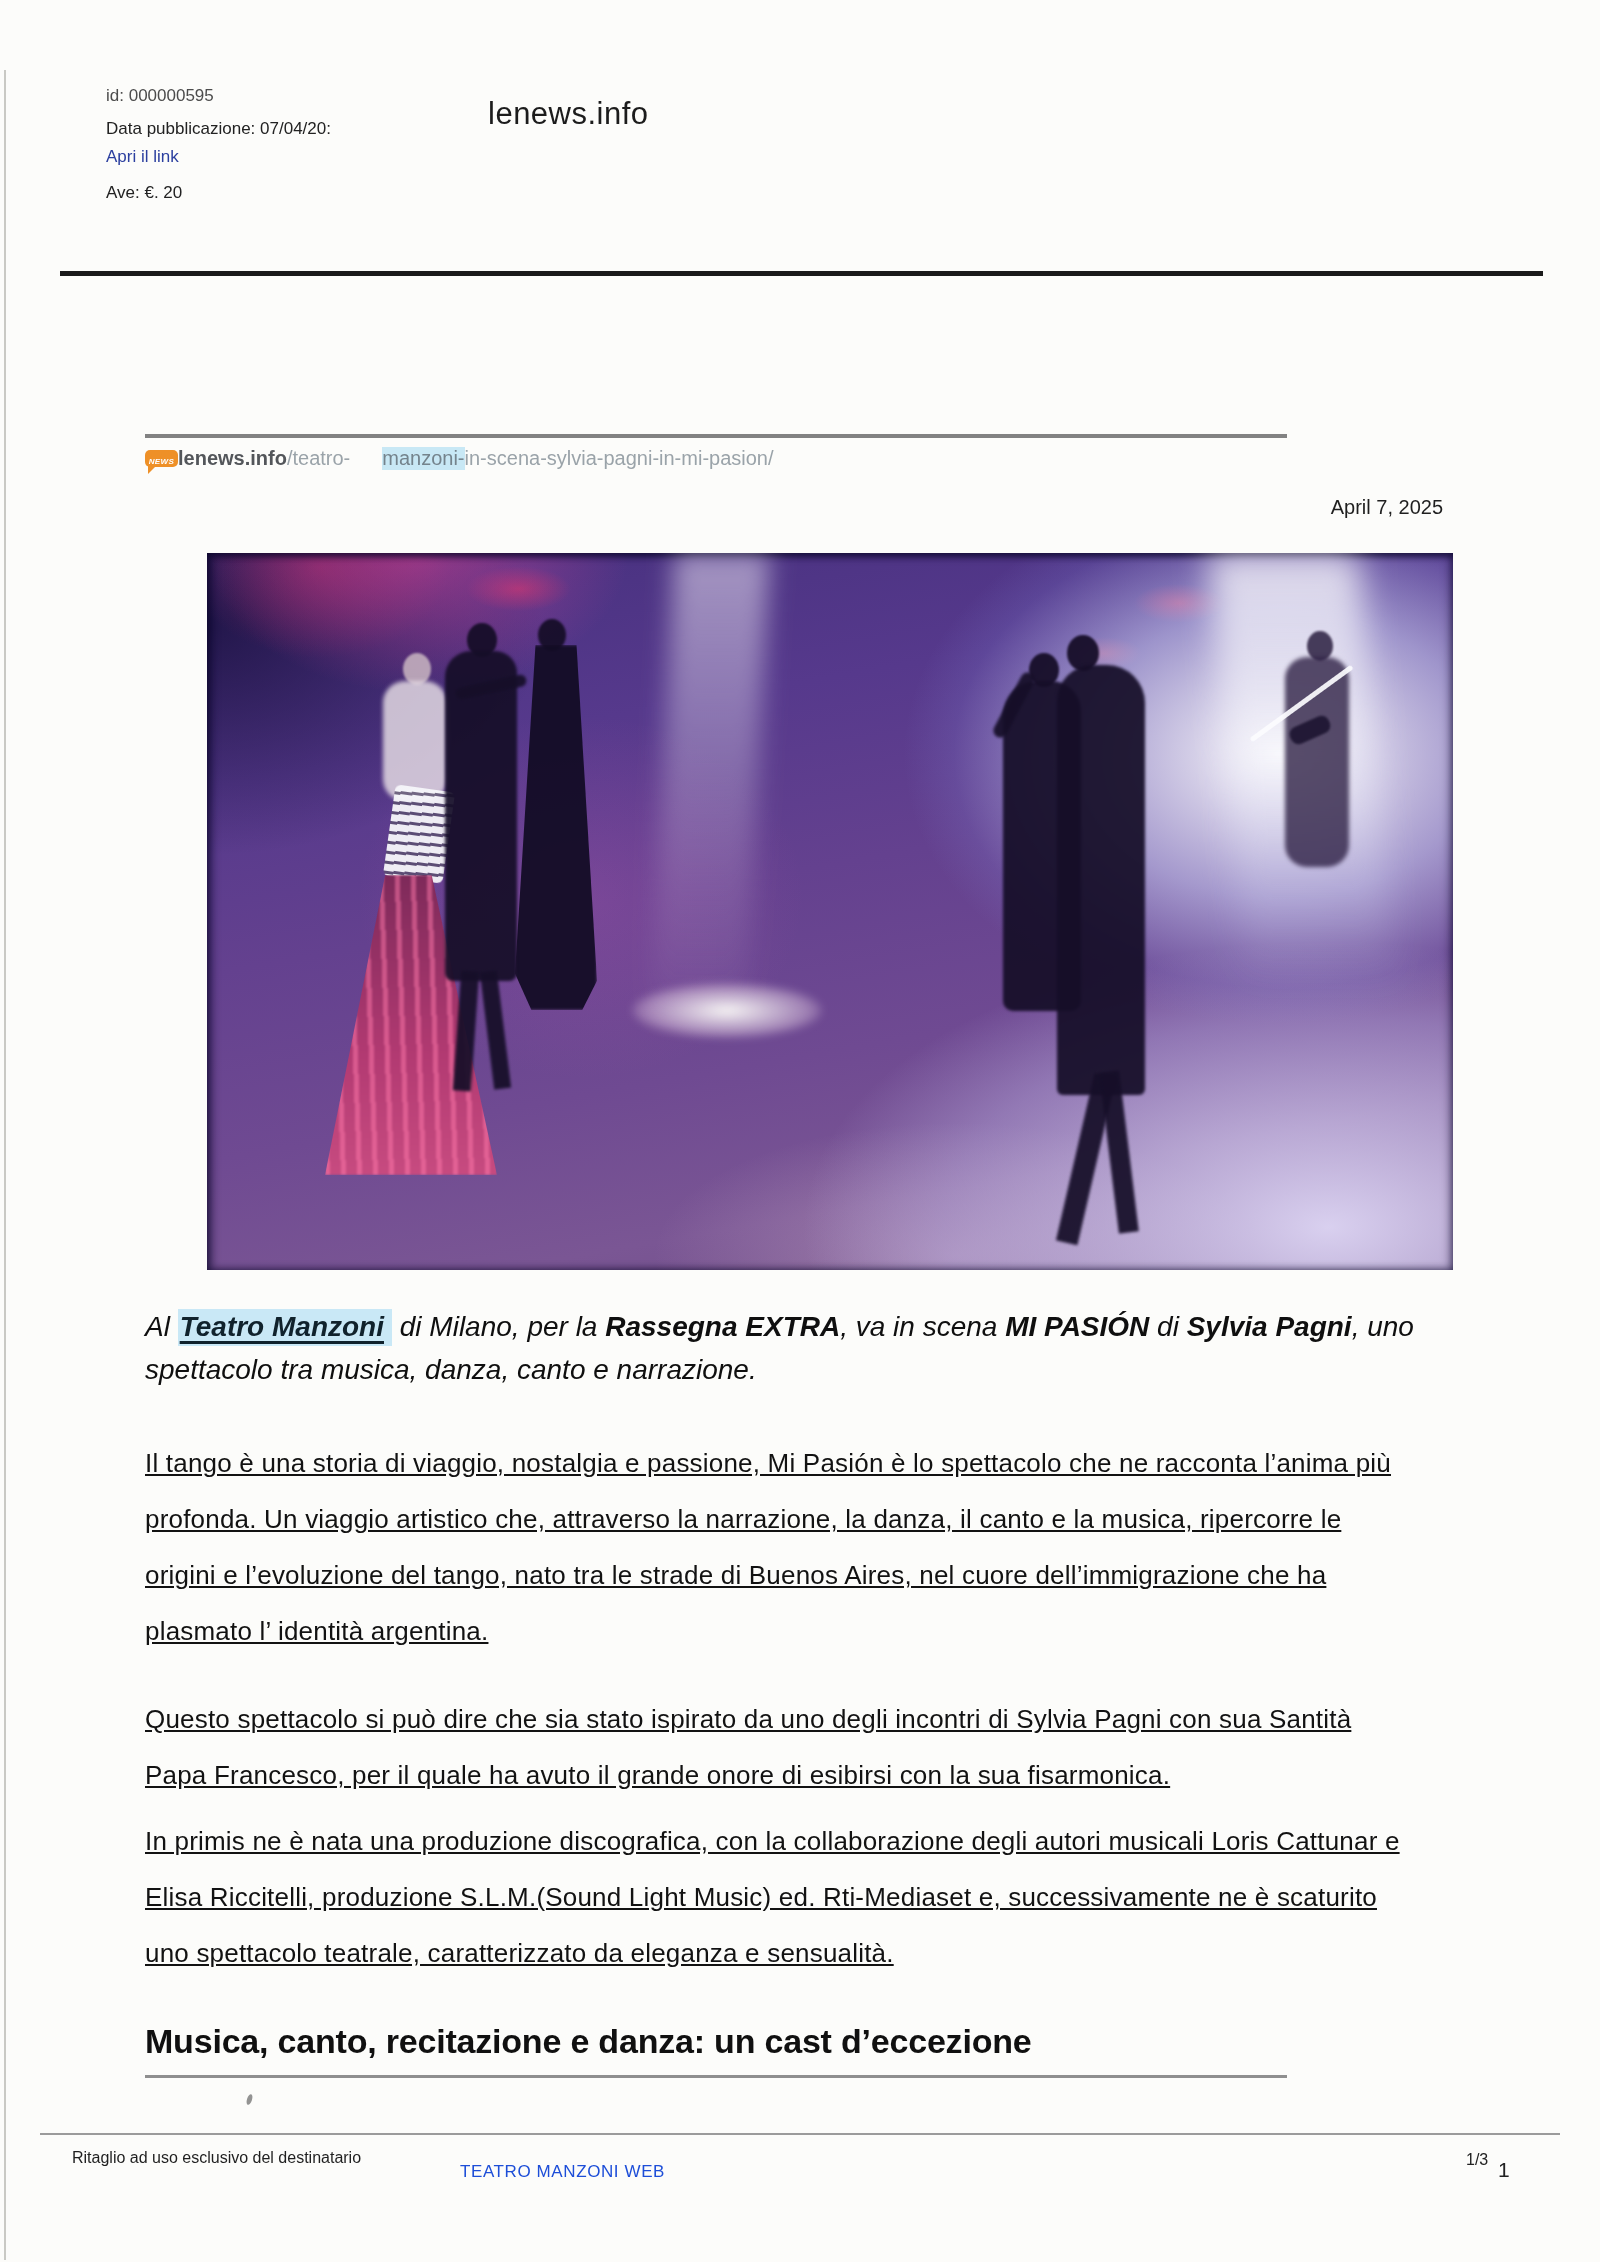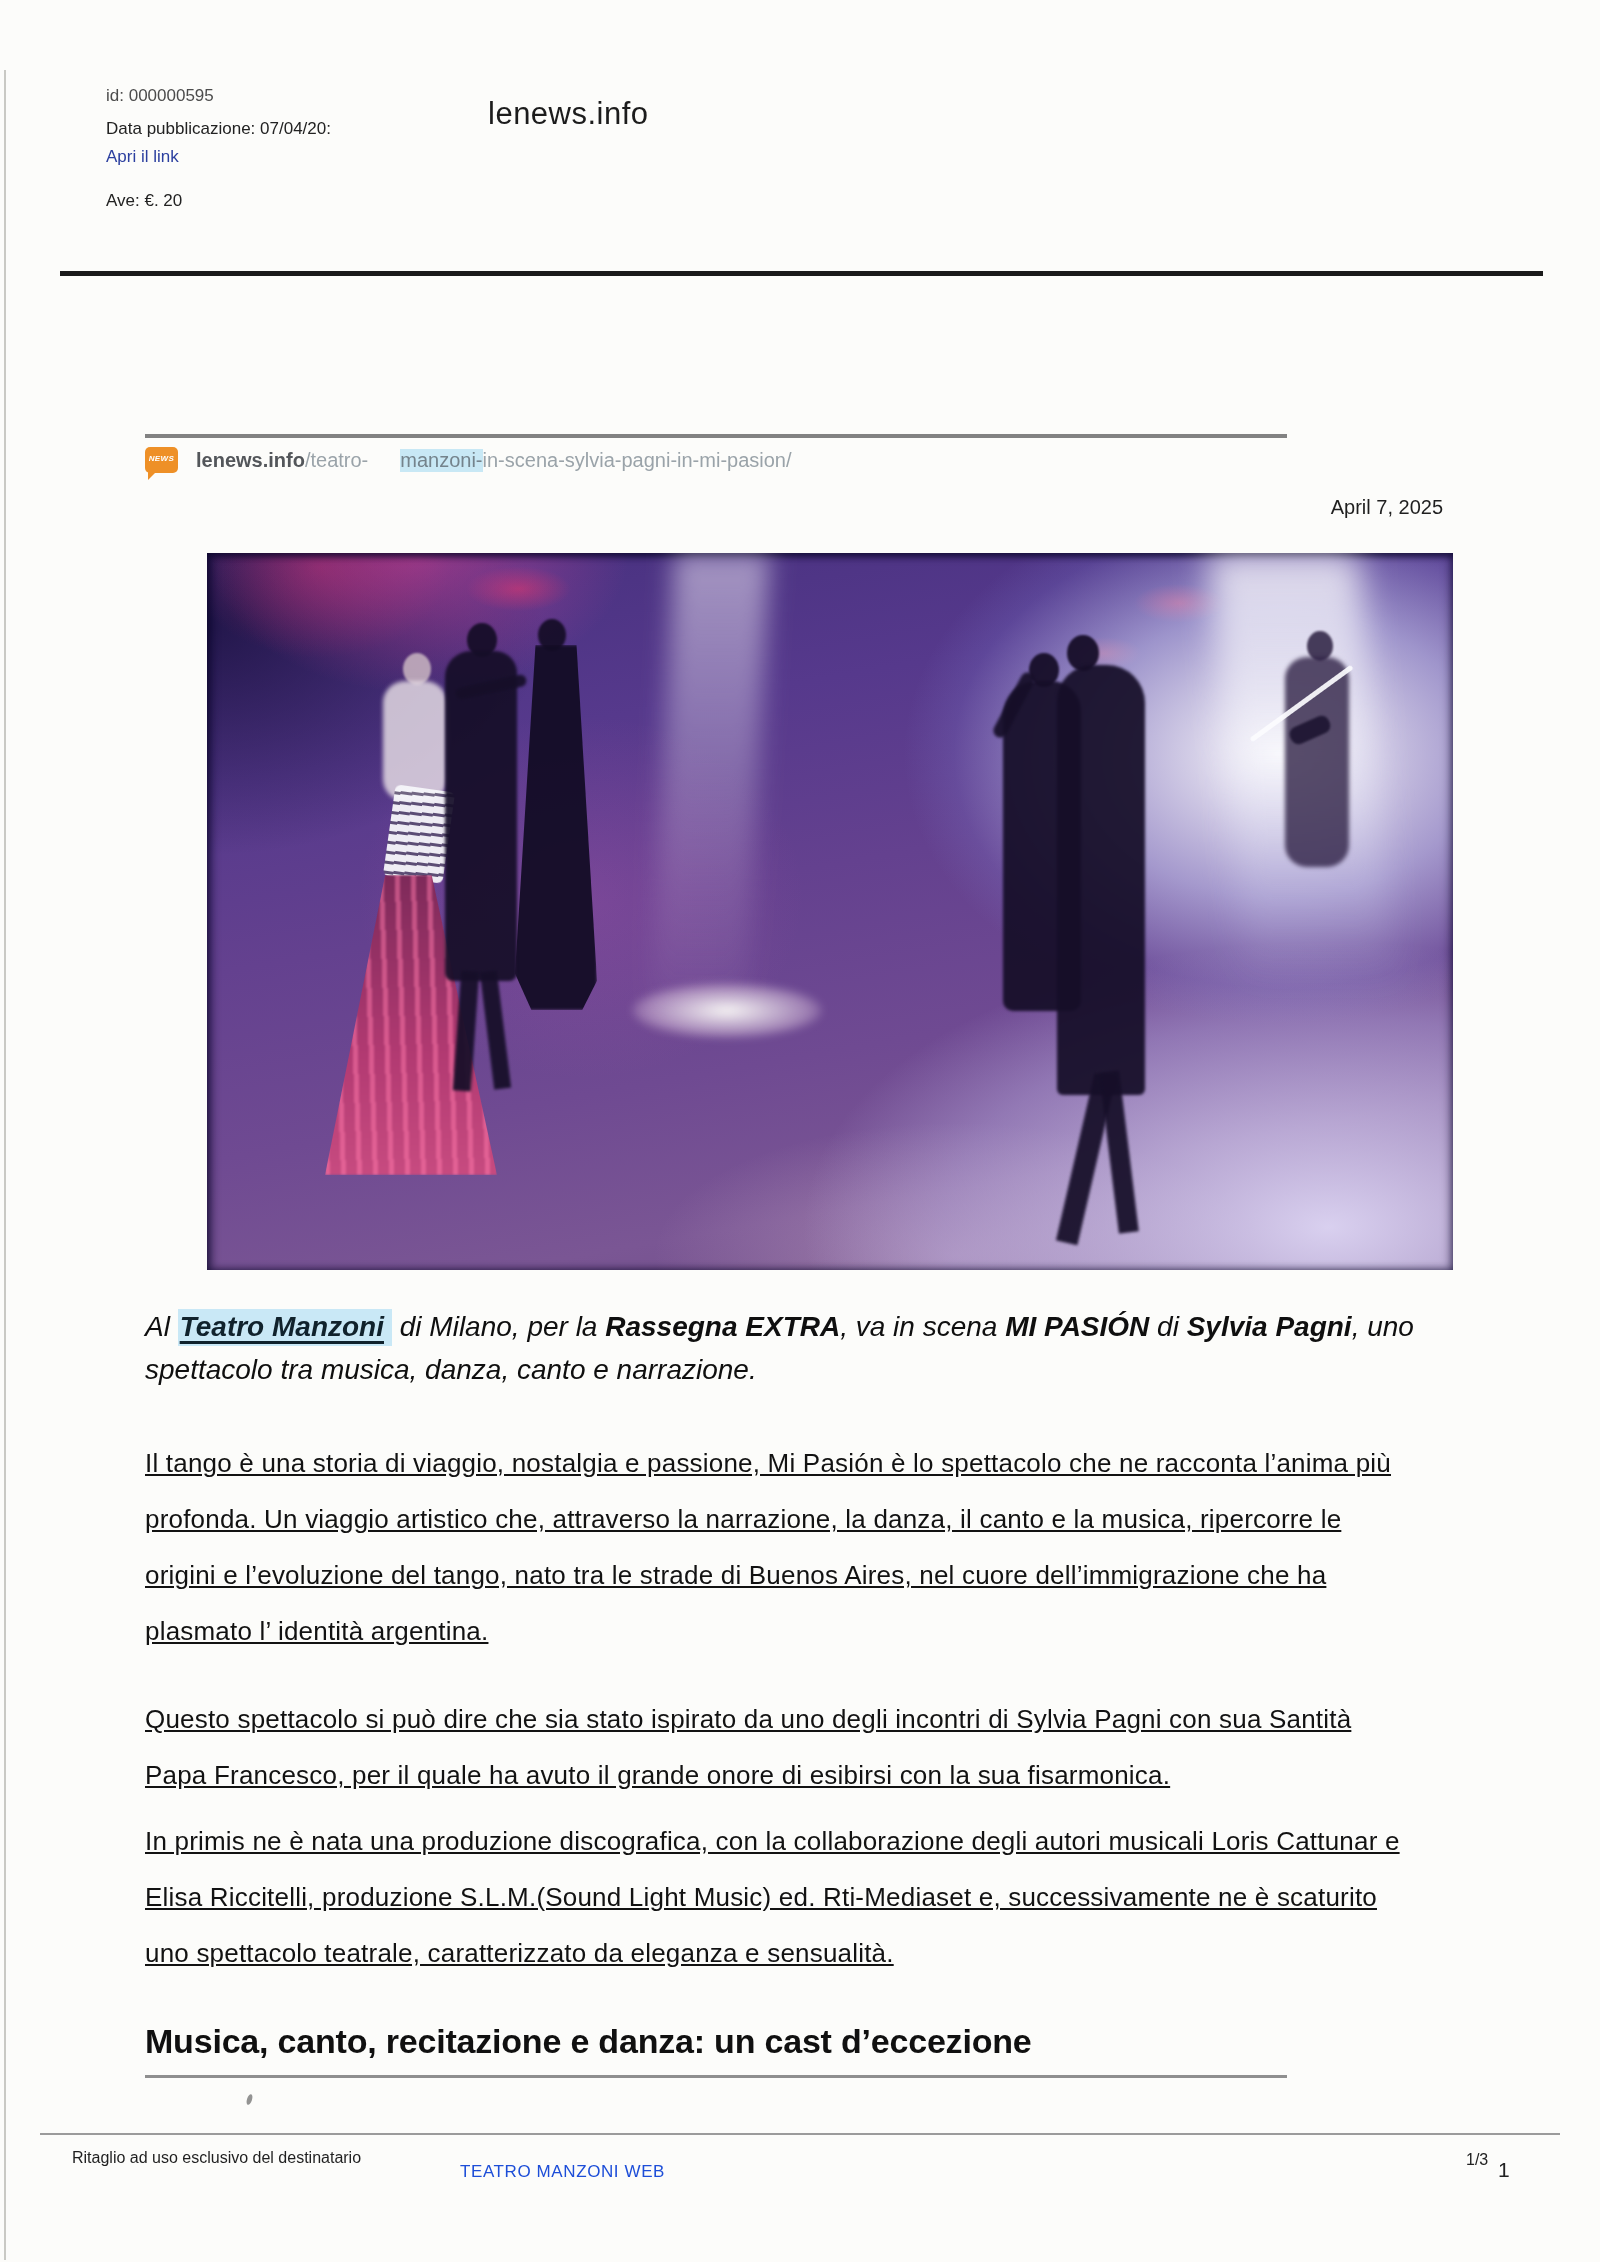--- a/index.html
+++ b/index.html
@@ -9,34 +9,34 @@
     font-family:"Liberation Sans","DejaVu Sans",sans-serif;color:#161616;
   }
   
   .scan-line{position:absolute;left:4px;top:70px;width:2px;height:2190px;background:#c9c9c4;}
   .speck{position:absolute;left:247px;top:2094px;width:5px;height:11px;background:#5a5a5a;border-radius:50%;transform:rotate(18deg);opacity:.65;}
 
   
   .meta-id{position:absolute;left:106px;top:86px;font-size:17px;color:#4c4c4c;}
   .meta-pub{position:absolute;left:106px;top:119px;font-size:17px;color:#222;}
   .meta-link{position:absolute;left:106px;top:147px;font-size:17px;color:#2b3f9f;cursor:pointer;text-decoration:none;}
-  .meta-ave{position:absolute;left:106px;top:191px;font-size:17px;color:#222;text-align:right;}
+  .meta-ave{position:absolute;left:106px;top:183px;font-size:17px;color:#222;text-align:right;}
 
   .masthead{position:absolute;left:488px;top:96px;font-size:31px;color:#1c1c1c;letter-spacing:.5px;}
 
   .rule-top{position:absolute;left:60px;top:271px;width:1483px;height:5px;background:#1a1a1a;}
 
   .title{position:absolute;left:139px;top:358px;margin:0;font-size:42px;font-weight:bold;color:#131313;white-space:nowrap;letter-spacing:-.2px;}
   .hl-dark{background:#9ecbe7;padding:7px 0 9px 8px;}
   .hl{background:#c9e8f6;padding:7px 10px 9px 0;}
 
   .rule-title{position:absolute;left:145px;top:434px;width:1142px;height:4px;background:#828282;}
 
   .url-row{position:absolute;left:145px;top:447px;display:flex;align-items:center;font-size:20px;white-space:nowrap;cursor:pointer;}
-  .news-icon{position:relative;display:inline-block;width:33px;height:26px;background:#ee9027;border-radius:5px;margin-right:18px;flex:none;}
+  .news-icon{position:relative;display:inline-block;width:33px;height:17px;background:#ee9027;border-radius:5px;margin-right:0;flex:none;}
   .news-icon::after{content:"";position:absolute;left:3px;bottom:-7px;width:0;height:0;border:5px solid transparent;border-top-color:#ee9027;border-left-color:#ee9027;}
   .news-icon-label{position:absolute;left:0;top:7px;width:100%;text-align:center;font-size:8px;font-weight:bold;font-style:italic;color:#fff;letter-spacing:.4px;}
   .url-domain{font-weight:bold;color:#53565a;}
   .url-path{color:#9aa3a9;}
   .url-hl{color:#74838c;background:#c8e8f5;margin-left:32px;}
 
   .date{position:absolute;right:157px;top:496px;font-size:20px;color:#1f1f1f;margin-left:44px;}
 
   
   .photo{

